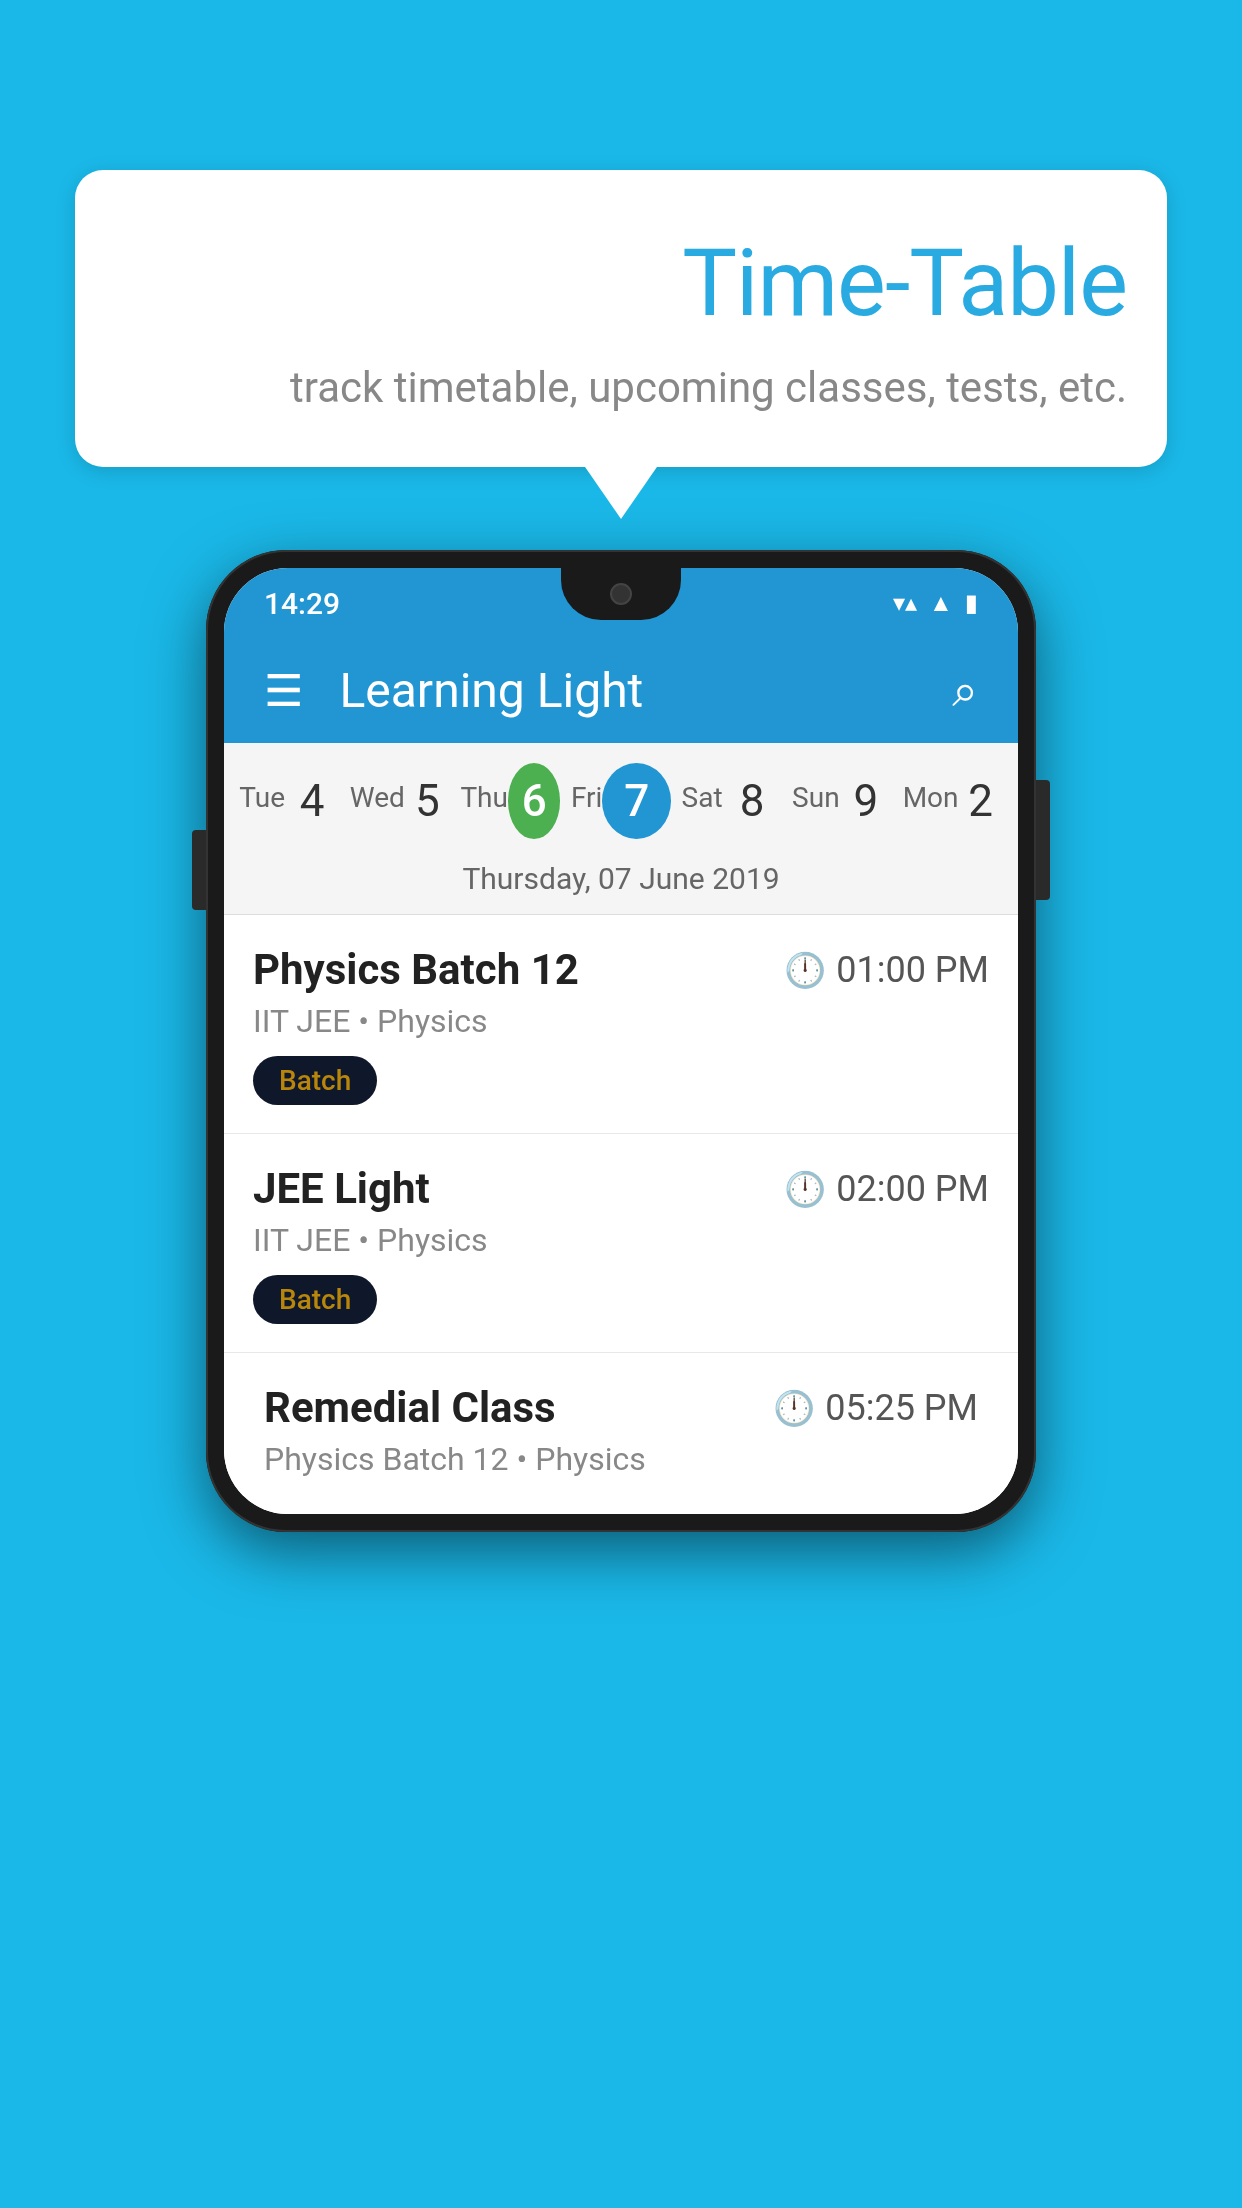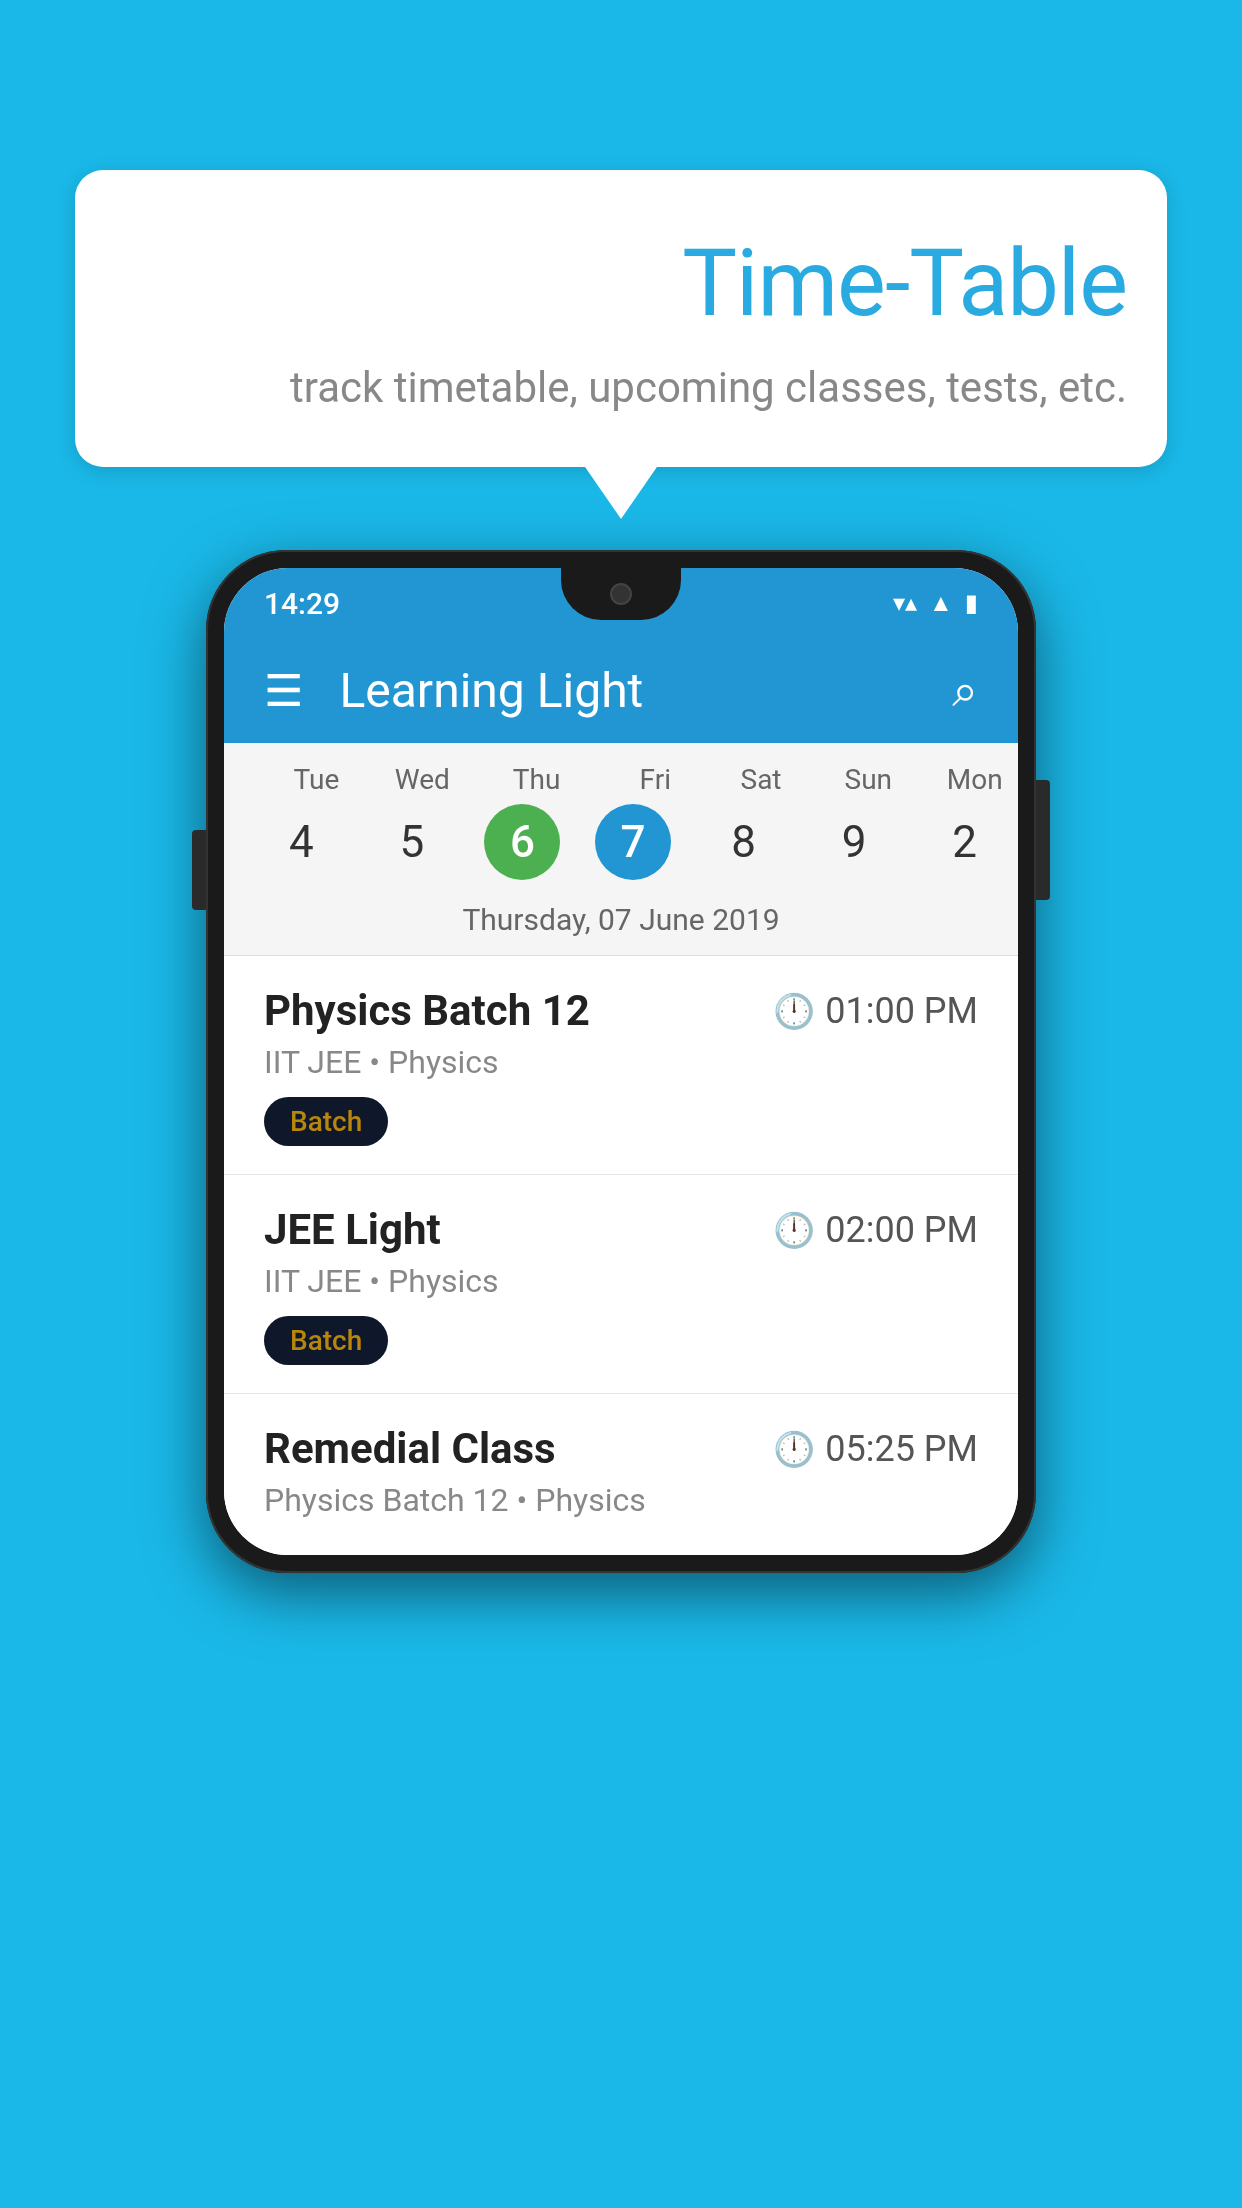--- a/index.html
+++ b/index.html
@@ -194,22 +194,22 @@
 
     .days-row {
       display: flex;
       justify-content: space-around;
       padding: 0 10px;
       margin-bottom: 8px;
     }
 
     .day-col {
       display: flex;
-      flex-direction: column;
-      align-items: flex-end;
+      flex-direction: row;
+      align-items: center;
       width: 100px;
     }
 
     .day-name {
       font-size: 28px;
       color: #666;
       margin-bottom: 8px;
       font-weight: 400;
     }
 
@@ -249,21 +249,21 @@
       height: 1px;
       background: #ddd;
     }
 
     
     .schedule-container {
       background: white;
     }
 
     .schedule-item {
-      padding: 30px 40px 28px;
+      padding: 30px 29px 28px;
       border-bottom: 1px solid #e8e8e8;
     }
 
     .schedule-item-header {
       display: flex;
       justify-content: space-between;
       align-items: center;
       margin-bottom: 8px;
     }
 

